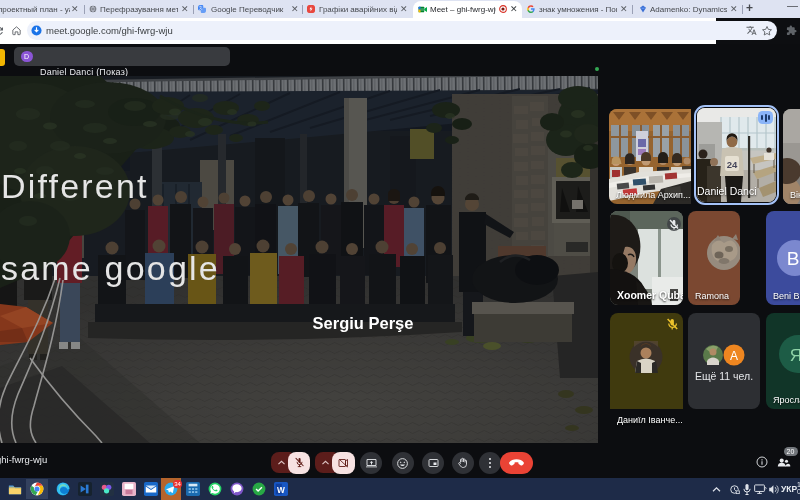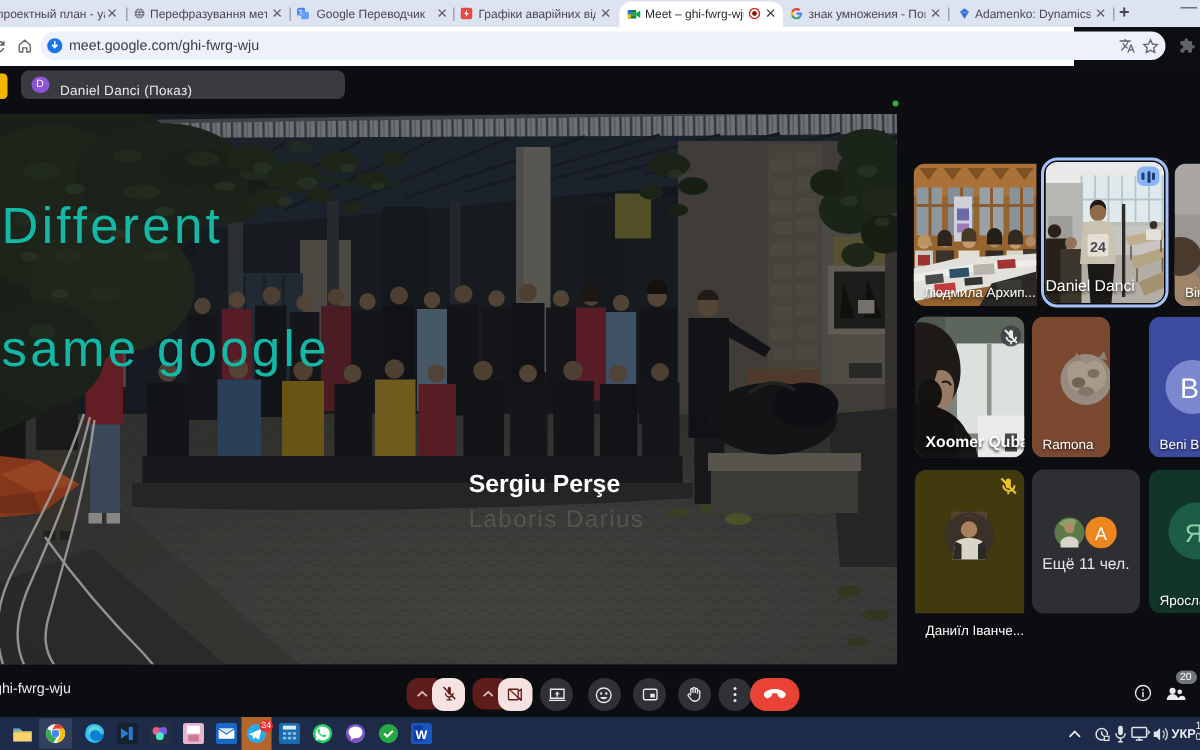--- a/index.html
+++ b/index.html
@@ -12,25 +12,25 @@
   .tab .ttl { position:absolute; top:4.5px; height:10px; overflow:hidden; font-size:8px; }
   .tabx { position:absolute; top:4px; font-size:9px; color:#5a5d62; }
   .sep { position:absolute; top:5px; width:1px; height:9px; background:#9aa0b5; }
   #activetab { position:absolute; left:413px; top:1px; width:109px; height:17px; background:#ffffff; border-radius:8px 8px 0 0; }
   .fav { position:absolute; top:5px; width:8px; height:8px; border-radius:2px; }
   
   #urlrow { position:absolute; left:0; top:18px; width:716px; height:26px; background:#ffffff; }
   #pill { position:absolute; left:27px; top:3px; width:750px; height:19px; background:#edf1fb; border-radius:10px; }
   
   #meet { position:absolute; left:0; top:44px; width:800px; height:434px; background:#0c0d10; }
-  #banner { position:absolute; left:14px; top:3px; width:216px; height:19px; background:#393b3f; border-radius:5px; color:#e8eaed; font-size:9px; padding:4px 0 0 26px; letter-spacing:0.2px; line-height:19px; }
+  #banner { position:absolute; left:14px; top:3px; width:216px; height:19px; background:#393b3f; border-radius:5px; color:#e8eaed; font-size:9px; padding:16px 0 0 26px; letter-spacing:0.2px; line-height:19px; }
   #banner .av { position:absolute; left:5px; top:3px; width:13px; height:13px; border-radius:50%; background:#8b55d6; color:#fff; font-size:7px; text-align:center; line-height:13px; }
   
   #slide { position:absolute; left:0; top:32px; width:598px; height:367px; overflow:hidden; background:#25282c; }
-  .hl { position:absolute; left:1px; color:#14b8a6; font-size:34px; letter-spacing:2.2px; line-height:1; white-space:nowrap; }
+  .hl { position:absolute; left:1px; color:#e5e5e5; font-size:34px; letter-spacing:2.2px; line-height:1; white-space:nowrap;margin-top:35px; }
   .sergiu { position:absolute; left:64px; top:238px; width:598px; text-align:center; color:#fff; font-size:16.5px;font-weight:bold; }
   .lorem { position:absolute; left:72px; top:262px; width:598px; text-align:center; color:rgba(255,255,255,0.13); font-size:16px; letter-spacing:1px; }
   
   .tile { position:absolute; border-radius:8px; overflow:hidden; }
   .tlabel { position:absolute; left:7px; bottom:4px; color:#fff; font-size:9px; text-shadow:0 1px 2px rgba(0,0,0,.8); white-space:nowrap; }
   
   #botbar { position:absolute; left:0; top:403px; width:800px; height:31px; }
   .cbtn { position:absolute; top:5px; width:22px; height:22px; border-radius:50%; background:#2f3136; }
   
   #taskbar { position:absolute; left:0; top:478px; width:800px; height:22px; background:#1e2b48; }
@@ -411,21 +411,20 @@
           <path d="M60 202 C48 252 30 290 18 318 C10 338 10 354 16 367"></path>
           <path d="M63 204 C56 256 42 300 34 330 C28 348 30 358 36 367"></path>
           <path d="M30 282 C50 310 72 336 96 360 L102 367"></path>
         </g>
 
         <rect width="598" height="367" fill="#0a0c10" opacity="0.33"></rect>
       </svg>
       <div class="hl" style="top:57.6px;">Different</div>
       <div class="hl" style="top:140px;">same google</div>
       <div class="sergiu">Sergiu Perşe</div>
-      <div class="lorem">Laboris Darius</div>
     </div>
 
     <div class="tile" style="left:609px;top:65px;width:102px;height:95px;">
       <svg width="82" height="95" viewBox="0 0 82 95">
         <rect width="82" height="95" fill="#96642f"></rect>
         <rect width="82" height="22" fill="#aa7238"></rect>
         <path d="M4 3 l6 8 6-8z M20 3 l6 8 6-8z M36 3 l6 8 6-8z M52 3 l6 8 6-8z M68 3 l6 8 6-8z" fill="#7e5026"></path>
         <rect x="2" y="16" width="17" height="32" fill="#8e979e"></rect>
         <rect x="23" y="16" width="17" height="32" fill="#858e95"></rect>
         <rect x="44" y="16" width="16" height="32" fill="#99a1a7"></rect>

